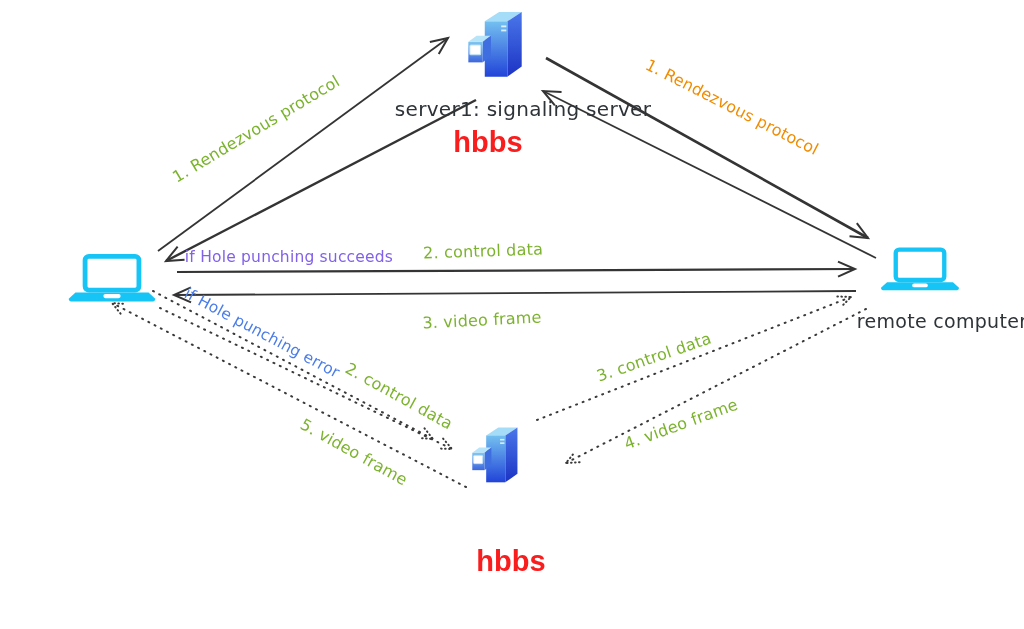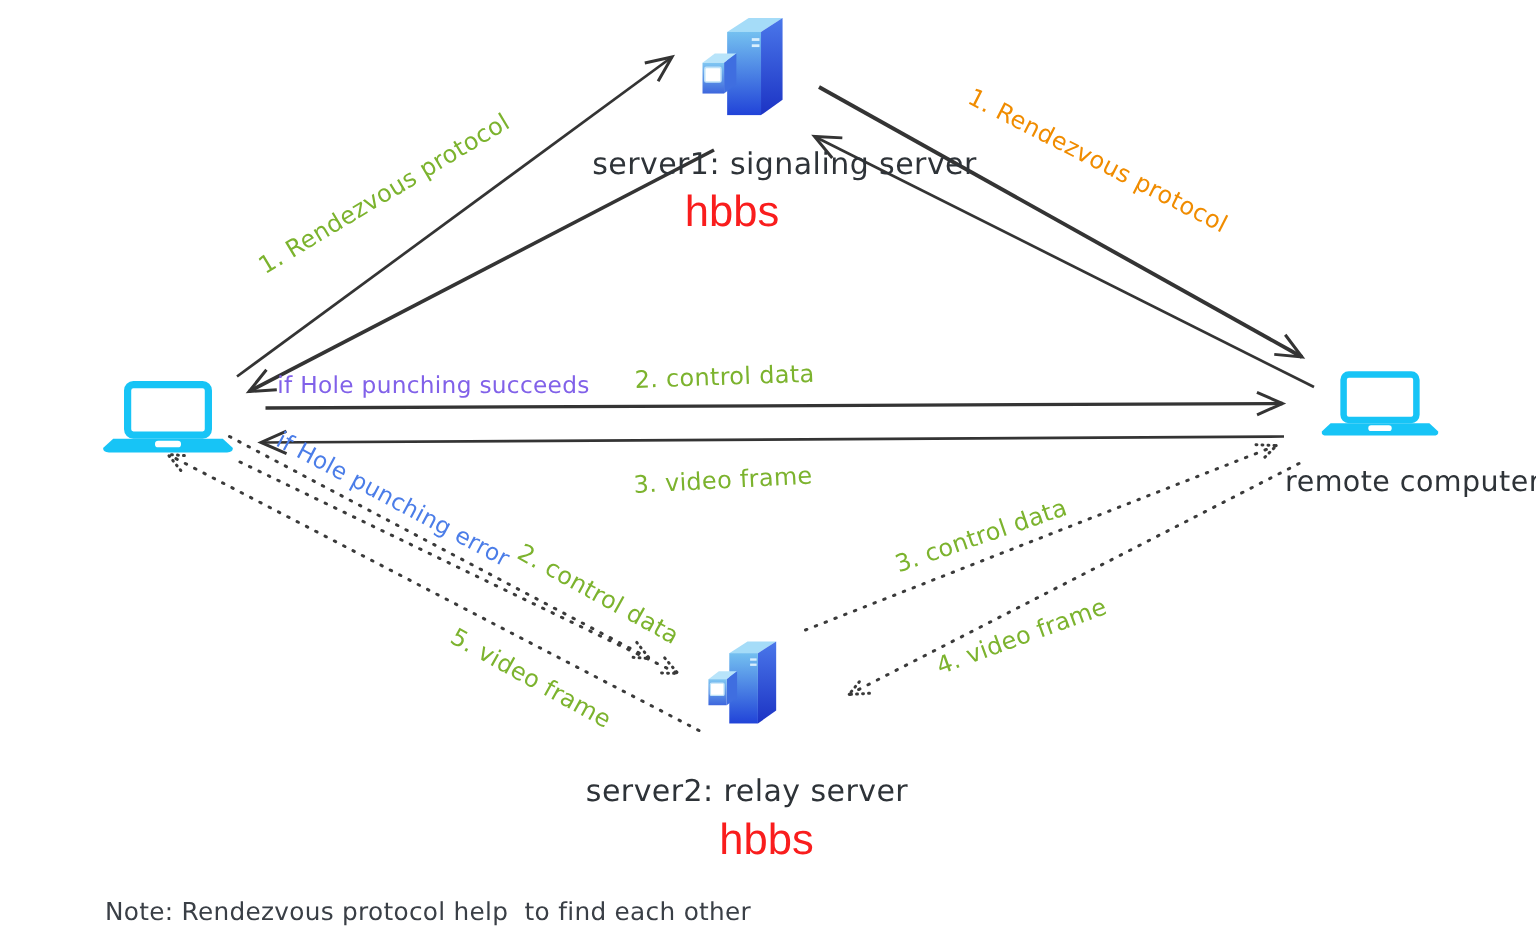--- a/index.html
+++ b/index.html
@@ -16,21 +16,21 @@
   .green{color:#7cb32e;}
   .orange{color:#f08c00;}
   .purple{color:#8161e9;}
   .blue{color:#4b7de8;}
   .node-title{
     position:absolute;white-space:nowrap;color:#2e3338;font-size:20px;
     transform:translate(-50%,-50%);letter-spacing:.3px;text-align:center;
   }
   .node-sub{
     position:absolute;white-space:nowrap;color:#f91d1d;
-    font-family:"Liberation Sans",sans-serif;font-weight:400;font-size:29px;
+    font-family:"Liberation Sans",sans-serif;font-weight:700;font-size:29px;
     transform:translate(-50%,-50%);
   }
   .small-title{font-size:18px;}
   .note{
     position:absolute;left:70px;top:598px;color:#3a3f46;font-size:16.5px;
     white-space:pre;letter-spacing:.2px;
   }
 </style>
 </head>
 <body>
@@ -107,30 +107,28 @@
 
   <svg class="abs" style="left:881px;top:244px" width="78" height="52" viewBox="0 0 90 52">
     <rect x="17" y="2.5" width="56" height="35" rx="4" fill="#fff" stroke="#17c4f6" stroke-width="5"></rect>
     <path d="M7,40 L83,40 L90,46.5 Q90,49.5 86,49.5 L4,49.5 Q0,49.5 0,46.5 Z" fill="#17c4f6"></path>
     <rect x="36" y="41.5" width="18" height="4.5" rx="2.2" fill="#fff"></rect>
   </svg>
 
   <div class="node-title" style="left:523px;top:109px">server1: signaling server</div>
   <div class="node-sub" style="left:488px;top:142px">hbbs</div>
 
-  <div class="node-title" style="left:498px;top:527px">server2: relay server</div>
   <div class="node-sub" style="left:511px;top:561px">hbbs</div>
 
   <div class="node-title" style="left:942px;top:321px;font-size:19px">remote computer</div>
 
   <div class="lbl green" style="left:256px;top:129px;--r:-31deg">1. Rendezvous protocol</div>
   <div class="lbl orange" style="left:732px;top:107px;--r:27deg">1. Rendezvous protocol</div>
   <div class="lbl purple" style="left:289px;top:257px;font-size:15.5px">if Hole punching succeeds</div>
   <div class="lbl green" style="left:483px;top:251px;--r:-2deg">2. control data</div>
   <div class="lbl green" style="left:482px;top:320px;--r:-3deg">3. video frame</div>
   <div class="lbl blue" style="left:262px;top:333px;--r:28deg;font-size:15.5px">if Hole punching error</div>
   <div class="lbl green" style="left:399px;top:396px;--r:29deg">2. control data</div>
   <div class="lbl green" style="left:354px;top:452px;--r:29deg">5. video frame</div>
   <div class="lbl green" style="left:654px;top:357px;--r:-19deg">3. control data</div>
   <div class="lbl green" style="left:681px;top:424px;--r:-20deg">4. video frame</div>
 
-  <div class="note">Note: Rendezvous protocol help  to find each other</div>
 </div>
 
 </body></html>

